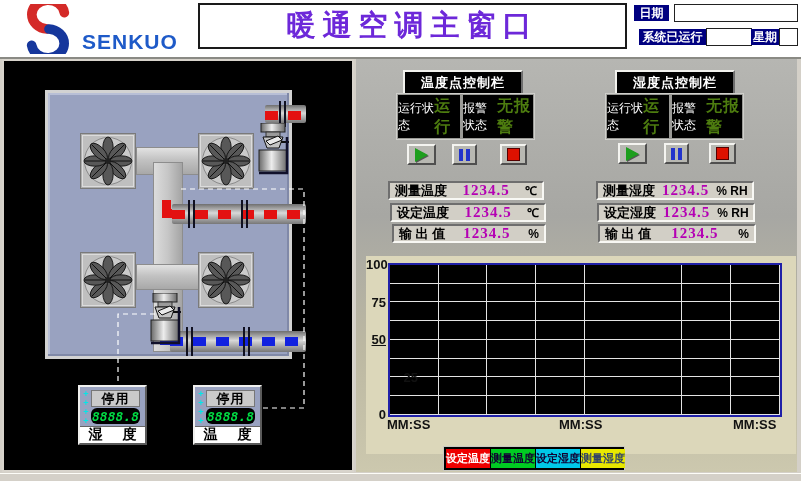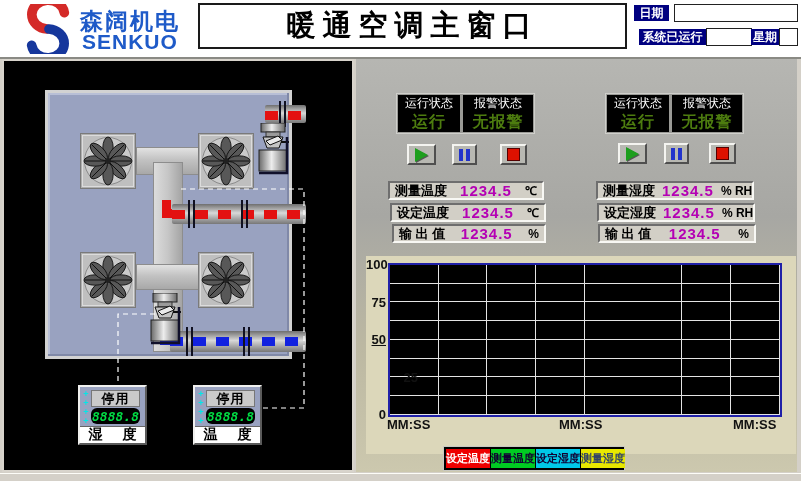--- a/index.html
+++ b/index.html
@@ -12,21 +12,21 @@
 
   
   #header{left:0;top:0;width:801px;height:57px;background:#ffffff;border-bottom:2px solid #8a8a84;}
   #logo-mark{left:20px;top:4px;width:56px;height:50px;}
   #company-cn{left:80px;top:6px;font-size:23px;font-weight:bold;color:#1e5ac8;letter-spacing:2px;}
   #company-en{left:82px;top:30px;font-size:21px;font-weight:bold;color:#1e5ac8;letter-spacing:1px;}
   #title-box{
     left:198px;top:3px;width:425px;height:42px;background:#fff;border:2px solid #1a1a1a;
     display:flex;align-items:center;justify-content:center;
   }
-  #title-box span{font-family:"Liberation Serif",serif;font-size:29px;font-weight:bold;color:#000000;letter-spacing:7px;}
+  #title-box span{font-family:"Liberation Serif",serif;font-size:29px;font-weight:bold;color:#6d28d9;letter-spacing:7px;}
   .navy-label{background:#000080;color:#fff;font-size:12px;font-weight:bold;display:flex;align-items:center;justify-content:center;}
   .white-field{background:#fff;border:1px solid #222;}
   #date-label{left:634px;top:5px;width:35px;height:16px;}
   #date-field{left:674px;top:4px;width:122px;height:16px;}
   #runtime-label{left:639px;top:29px;width:67px;height:16px;}
   #runtime-field{left:706px;top:28px;width:44px;height:16px;}
   #week-label{left:751px;top:29px;width:28px;height:16px;}
   #week-field{left:779px;top:28px;width:17px;height:16px;}
 
   
@@ -92,42 +92,42 @@
   .ctl-header{
     height:21px;background:#000;color:#fff;font-size:13px;font-weight:bold;
     display:flex;align-items:center;justify-content:center;letter-spacing:1px;
     border:2px solid;border-color:#f2f2ee #6d6d6d #6d6d6d #f2f2ee;box-sizing:content-box;
   }
   #temp-header{left:47px;top:11px;width:116px;}
   #hum-header{left:259px;top:11px;width:116px;}
   .status-group{display:flex;gap:3px;padding:1px;background:#9a9a96;border:1px solid #cfcfcb;}
   #temp-status-group{left:40px;top:34px;}
   #hum-status-group{left:249px;top:34px;}
-  .status-box{background:#000;height:37px;display:flex;flex-direction:column;align-items:center;justify-content:space-evenly;}
+  .status-box{background:#000;height:43px;display:flex;flex-direction:row;align-items:center;justify-content:space-evenly;}
   .status-box .s-label{color:#fff;font-size:12px;}
   .status-box .s-value{color:#4d7c0f;font-size:16px;font-weight:bold;letter-spacing:1px;}
   .sb-run{width:62px;} .sb-alarm{width:70px;}
   .hmi-btn{
     width:29px;height:21px;background:#b8b8b2;border:2px solid;border-color:#f4f4f0 #4f4f4f #4f4f4f #f4f4f0;
     box-sizing:border-box;display:flex;align-items:center;justify-content:center;padding:0;cursor:pointer;
   }
   #temp-play{left:51px;top:85px;} #temp-pause{left:96px;top:85px;width:25px;} #temp-stop{left:144px;top:85px;width:27px;}
   #hum-play{left:262px;top:84px;} #hum-pause{left:308px;top:84px;width:25px;} #hum-stop{left:353px;top:84px;width:27px;}
   .icon-play{width:0;height:0;border-left:13px solid #1d9e1d;border-top:7px solid rgba(0,0,0,0);border-bottom:7px solid rgba(0,0,0,0);filter:drop-shadow(1px 1px 0 #555);}
   .icon-pause{display:flex;gap:3px;}
   .icon-pause i{display:block;width:4px;height:12px;background:#2233cc;}
   .icon-stop{width:11px;height:11px;background:#dd1100;border:1px solid #550000;}
 
   .meas-row{
     height:19px;background:#d2cfc6;box-sizing:border-box;
     border:2px solid;border-color:#6e6e6e #f8f8f4 #f8f8f4 #6e6e6e;
     display:flex;align-items:center;padding:0 5px;gap:7px;
   }
   .meas-row .r-label{font-size:13px;font-weight:bold;color:#000;white-space:nowrap;}
-  .meas-row .r-value{font-family:Liberation Sans, sans-serif;font-size:15px;font-weight:bold;color:#b400b4;letter-spacing:1px;flex:1;text-align:center;}
+  .meas-row .r-value{font-family:Liberation Serif, serif;font-size:15px;font-weight:bold;color:#b400b4;letter-spacing:1px;flex:1;text-align:center;}
   .meas-row .r-unit{font-size:12px;font-weight:bold;color:#000;white-space:nowrap;}
   #t-row1{left:32px;top:122px;width:156px;} #t-row2{left:34px;top:144px;width:156px;} #t-row3{left:36px;top:165px;width:154px;}
   #h-row1{left:240px;top:122px;width:158px;} #h-row2{left:241px;top:144px;width:158px;} #h-row3{left:242px;top:165px;width:158px;}
 
   
   #chart-panel{left:10px;top:197px;width:430px;height:198px;background:#dcd7ba;}
   #plot{
     left:22px;top:7px;width:390px;height:150px;background-color:#000;border:2px solid #2020a8;box-sizing:content-box;
     background-image:
       repeating-linear-gradient(90deg,rgba(0,0,0,0) 0 47.7px,#e4e4e4 47.7px 48.7px),
@@ -194,21 +194,20 @@
       <path d="M31,14 L31,50 L3,50" fill="none" stroke="#10102a" stroke-width="2.5"></path>
     </symbol>
   </defs>
 </svg>
 
 <div id="header" class="abs">
   <svg id="logo-mark" class="abs" viewBox="0 0 56 52">
     <path d="M45,9 A17,15 0 1 0 27,26" fill="none" stroke="#d42a28" stroke-width="10" stroke-linecap="round"></path>
     <path d="M11,43 A17,15 0 1 0 29,26" fill="none" stroke="#16379c" stroke-width="10" stroke-linecap="round"></path>
   </svg>
-  <div id="company-cn" class="abs">森阔机电</div>
   <div id="company-en" class="abs">SENKUO</div>
   <div id="title-box" class="abs">
     <span>暖通空调主窗口</span>
   </div>
   <div id="date-label" class="abs navy-label">日期</div>
   <div id="date-field" class="abs white-field"></div>
   <div id="runtime-label" class="abs navy-label">系统已运行</div>
   <div id="runtime-field" class="abs white-field"></div>
   <div id="week-label" class="abs navy-label">星期</div>
   <div id="week-field" class="abs white-field"></div>
@@ -286,20 +285,21 @@
         <div>+</div>
     </div>
     <div class="m-status">停用</div>
     <div class="m-value">8888.8</div>
     <div class="m-label">温 度</div>
   </div>
 </div>
 
 <div id="right-panel" class="abs">
 
+  <div id="temp-header" class="abs ctl-header">温度点控制栏</div>
   <div id="temp-status-group" class="abs status-group">
     <div class="status-box sb-run">
       <div class="s-label">运行状态</div>
       <div class="s-value">运行</div>
     </div>
     <div class="status-box sb-alarm">
       <div class="s-label">报警状态</div>
       <div class="s-value">无报警</div>
     </div>
   </div>
@@ -325,20 +325,21 @@
     <span class="r-label">设定温度</span>
     <span class="r-value">1234.5</span>
     <span class="r-unit">℃</span>
   </div>
   <div id="t-row3" class="abs meas-row">
     <span class="r-label">输 出 值</span>
     <span class="r-value">1234.5</span>
     <span class="r-unit">%</span>
   </div>
 
+  <div id="hum-header" class="abs ctl-header">湿度点控制栏</div>
   <div id="hum-status-group" class="abs status-group">
     <div class="status-box sb-run">
       <div class="s-label">运行状态</div>
       <div class="s-value">运行</div>
     </div>
     <div class="status-box sb-alarm">
       <div class="s-label">报警状态</div>
       <div class="s-value">无报警</div>
     </div>
   </div>

